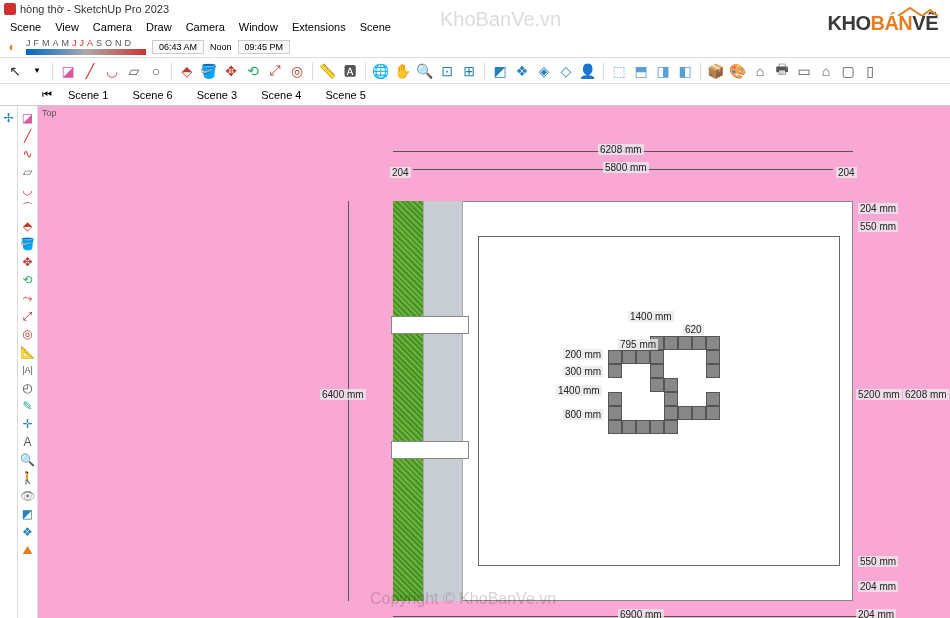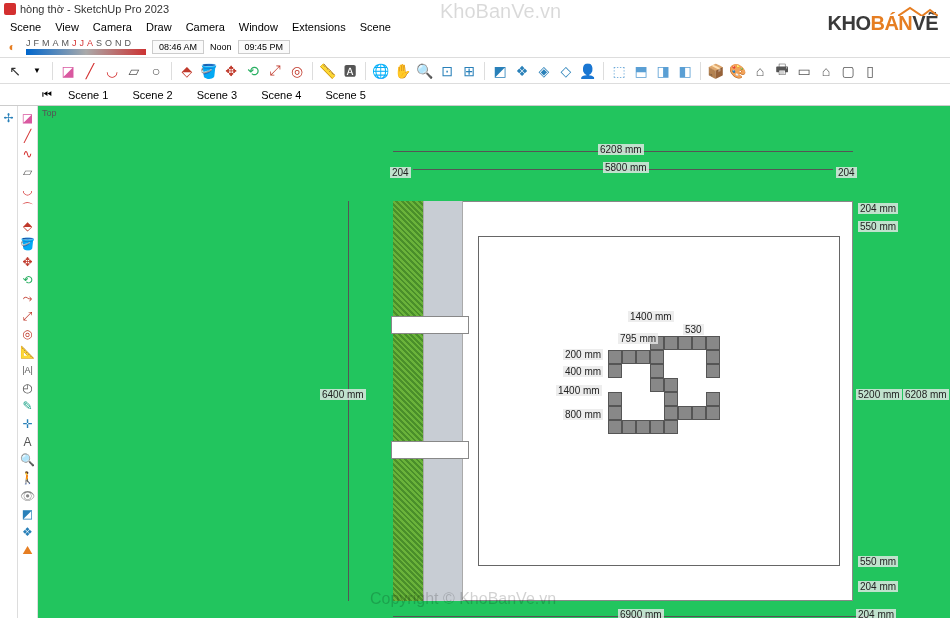--- a/index.html
+++ b/index.html
@@ -24,39 +24,39 @@
 .scene-bar { height: 22px; background: #fff; display: flex; align-items: center; gap: 4px; padding: 0 4px 0 40px; border-bottom: 1px solid #ccc; font-size: 11px; }
 .scene-tab { padding: 2px 10px; cursor: pointer; }
 .rewind { width: 14px; height: 14px; display:flex; align-items:center; justify-content:center; }
 
 .workspace { position: relative; width: 100%; height: calc(618px - 18px - 18px - 22px - 26px - 22px); display: flex; }
 
 .left-tool-col { width: 18px; background: #fff; border-right: 1px solid #ddd; display: flex; flex-direction: column; align-items: center; gap: 4px; padding: 4px 0; }
 .left-tool-col2 { width: 20px; background: #fff; border-right: 1px solid #ddd; display: flex; flex-direction: column; align-items: center; gap: 2px; padding: 4px 0; }
 .lt { width: 16px; height: 16px; display: flex; align-items: center; justify-content: center; font-size: 12px; cursor: pointer; }
 
-.canvas { flex: 1; background: #22c55e; position: relative; overflow: hidden; }
+.canvas { flex: 1; background: #f9a8d4; position: relative; overflow: hidden; }
 .view-label { position:absolute; top: 2px; left: 4px; font-size: 9px; color: #555; }
 
 .draw { position: absolute; left: 300px; top: 35px; width: 560px; height: 440px; }
 .dim-line { position: absolute; border-top: 1px solid #555; }
 .dim-line-v { position: absolute; border-left: 1px solid #555; }
 .dim-text { position: absolute; font-size: 10px; color: #222; background: rgba(232,232,232,0.8); padding: 0 2px; white-space: nowrap; }
 
 .outer-rect { position:absolute; left: 55px; top: 60px; width: 460px; height: 400px; background:#fff; border:1px solid #888; }
 .grass { position:absolute; left:55px; top:60px; width:30px; height:400px; background: repeating-linear-gradient(45deg,#4a8f2a,#4a8f2a 2px,#6ab33a 2px,#6ab33a 4px); }
 .walk { position:absolute; left:85px; top:60px; width:40px; height:400px; background:#c8cdd4; border-left:1px solid #aaa; border-right:1px solid #aaa; }
 .gap1 { position:absolute; left:53px; top:175px; width:78px; height:18px; background:#fff; border:1px solid #888; }
 .gap2 { position:absolute; left:53px; top:300px; width:78px; height:18px; background:#fff; border:1px solid #888; }
 .inner-rect { position:absolute; left:140px; top:95px; width:362px; height:330px; border:1px solid #666; }
 
 .pattern { position:absolute; left: 270px; top: 195px; width: 110px; height: 100px; }
 .cell { position:absolute; width:14px; height:14px; background:#888; border:1px solid #555; }
 
-.watermark1 { position:absolute; top: 0px; left: 440px; font-size: 20px; color: rgba(0,0,0,0.15); font-weight: 500; }
+.watermark1 { position:absolute; top: 8px; left: 440px; font-size: 20px; color: rgba(0,0,0,0.15); font-weight: 500; }
 .watermark2 { position:absolute; bottom: 10px; left: 370px; font-size: 16px; color: rgba(0,0,0,0.18); }
 
 .brand-logo { position:absolute; top: 12px; right: 12px; font-size: 20px; font-weight: 700; letter-spacing: -0.5px; }
 .brand-logo .k { color:#3a3a3a; } .brand-logo .o { color:#e67e22; }
 .brand-logo .roof { position:absolute; top:-6px; right:0; width:40px; height:10px; }
 </style>
 </head>
 <body>
 
 <div class="title-bar">
@@ -87,21 +87,21 @@
         <span class="hot">J</span>
       <span class="hot">J</span>
         <span class="hot">A</span>
       <span>S</span>
         <span>O</span>
       <span>N</span>
         <span>D</span>
     </div>
     <div class="gradient-bar"></div>
   </div>
-  <span class="time-box">08:46 AM</span>
+  <span class="time-box">06:43 AM</span>
   <span style="font-size:9px">Noon</span>
   <span class="time-box">09:45 PM</span>
 </div>
 
 <div class="toolbar-row">
   <span class="tbtn" style="color:#333">↖</span>
   <span class="tbtn" style="font-size:8px">▼</span>
   <span class="sep"></span>
   <span class="tbtn" style="color:#d958a0">◪</span>
   <span class="tbtn" style="color:#d32f2f">╱</span>
@@ -142,21 +142,21 @@
   <span class="tbtn" style="color:#555">🖶</span>
   <span class="tbtn" style="color:#555">▭</span>
   <span class="tbtn" style="color:#555">⌂</span>
   <span class="tbtn" style="color:#555">▢</span>
   <span class="tbtn" style="color:#555">▯</span>
 </div>
 
 <div class="scene-bar">
   <span class="rewind">⏮</span>
   <span class="scene-tab">Scene 1</span>
-  <span class="scene-tab">Scene 2</span>
+  <span class="scene-tab">Scene 6</span>
   <span class="scene-tab">Scene 3</span>
   <span class="scene-tab">Scene 4</span>
   <span class="scene-tab">Scene 5</span>
 </div>
 
 <div class="workspace">
   <div class="left-tool-col">
     <span class="lt" style="color:#2980b9">✢</span>
   </div>
   <div class="left-tool-col2">
@@ -243,24 +243,24 @@
         <div class="cell" style="left:98px;top:56px"></div>
         <div class="cell" style="left:0px;top:84px"></div>
           <div class="cell" style="left:14px;top:84px"></div>
           <div class="cell" style="left:28px;top:84px"></div>
           <div class="cell" style="left:42px;top:84px"></div>
           <div class="cell" style="left:56px;top:84px"></div>
         <div class="cell" style="left:0px;top:56px"></div>
           <div class="cell" style="left:0px;top:70px"></div>
       </div>
       <span class="dim-text" style="left:290px;top:170px">1400 mm</span>
-      <span class="dim-text" style="left:280px;top:192px">795 mm</span>
-      <span class="dim-text" style="left:345px;top:183px">530</span>
+      <span class="dim-text" style="left:280px;top:198px">795 mm</span>
+      <span class="dim-text" style="left:345px;top:183px">620</span>
       <span class="dim-text" style="left:225px;top:208px">200 mm</span>
-      <span class="dim-text" style="left:225px;top:225px">400 mm</span>
+      <span class="dim-text" style="left:225px;top:225px">300 mm</span>
       <span class="dim-text" style="left:218px;top:244px">1400 mm</span>
       <span class="dim-text" style="left:225px;top:268px">800 mm</span>
     </div>
   </div>
 </div>
 
 <div class="watermark1">KhoBanVe.vn</div>
 <div class="watermark2">Copyright © KhoBanVe.vn</div>
 
 <div class="brand-logo">

